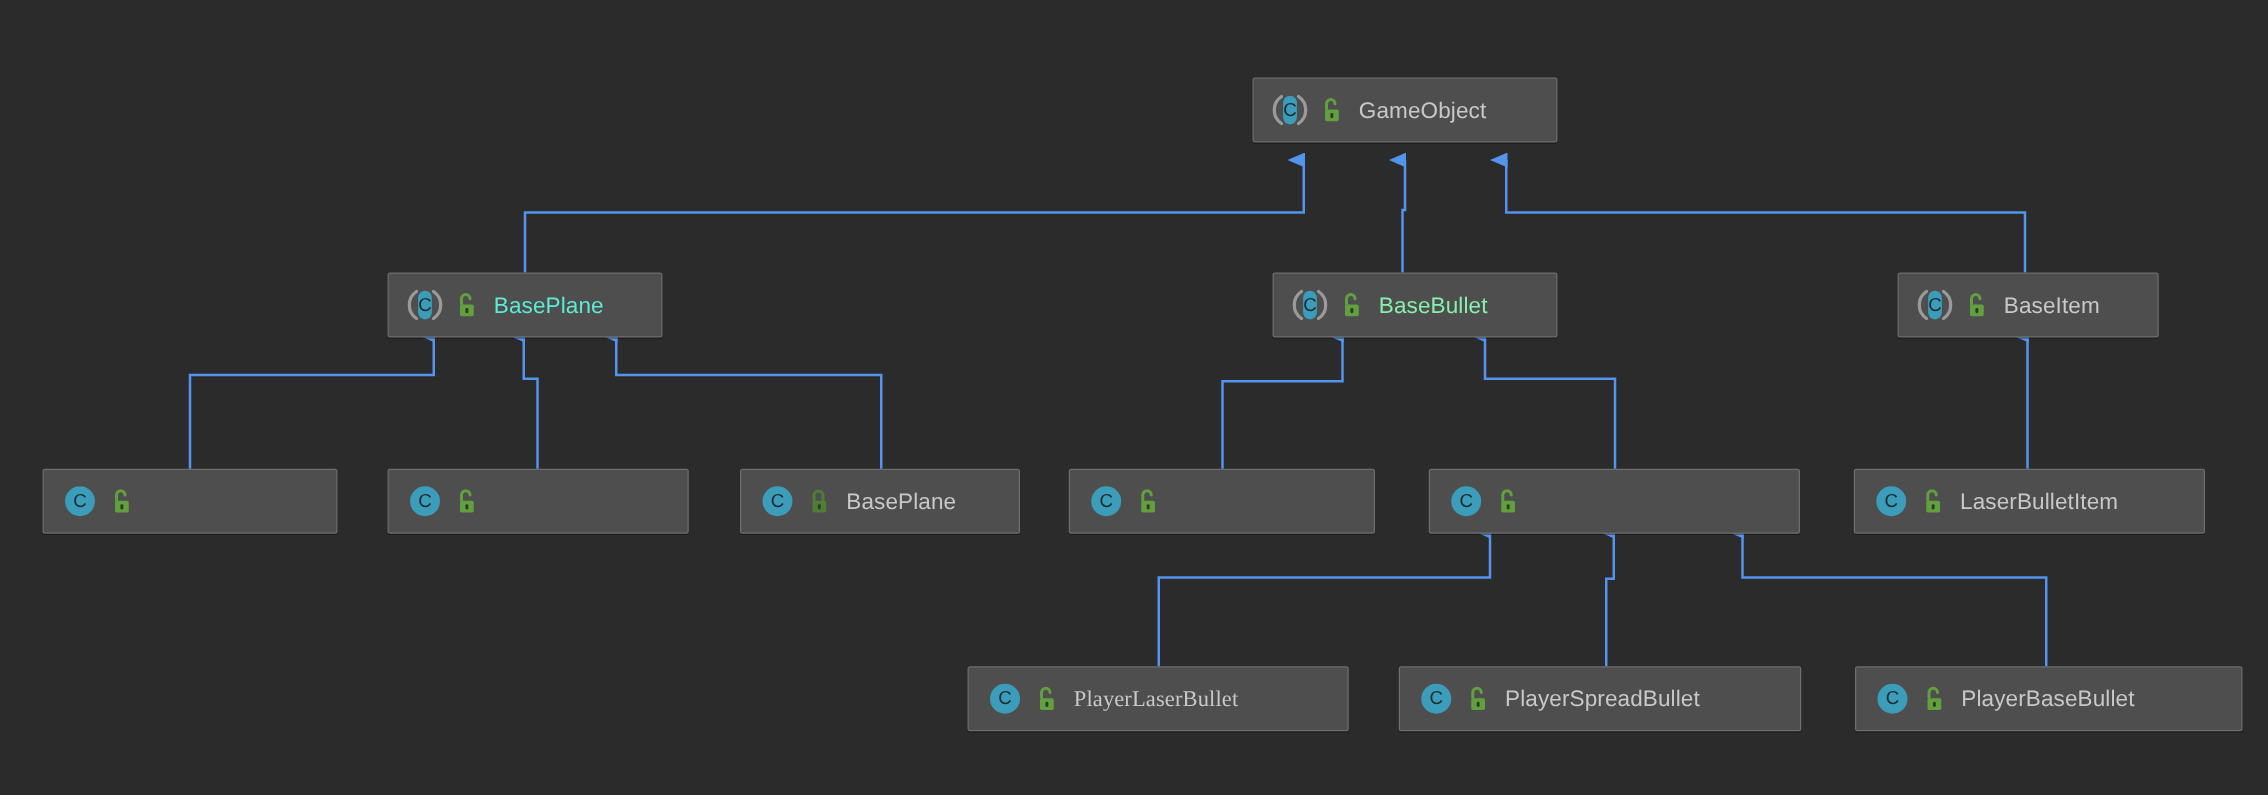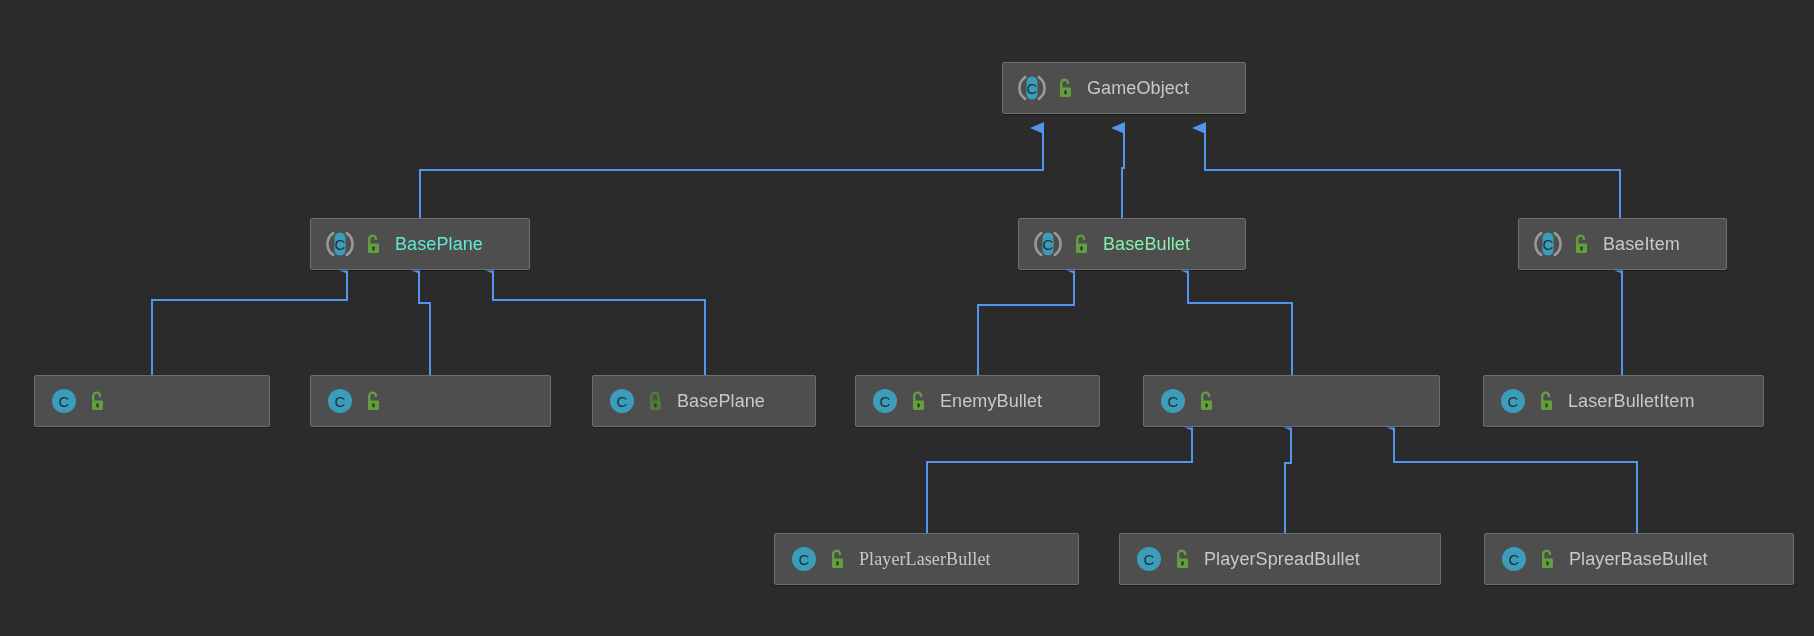--- a/index.html
+++ b/index.html
@@ -161,21 +161,20 @@
       <div class="node" style="left: 855px; top: 375px; width: 245px; background: rgb(78, 78, 78); border-color: rgb(110, 110, 110);">
         <svg viewBox="0 0 30 30" class="ico ico-class">
           <circle cx="15" cy="15" r="12" fill="#3c9dbb"></circle>
           <text x="15" y="15" text-anchor="middle" dominant-baseline="central" font-family="&quot;Liberation Sans&quot;,sans-serif" font-size="15" fill="#1e2b30">C</text>
         </svg>
         <svg viewBox="0 0 20 22" class="ico ico-lock">
           <path d="M6.2,10 L6.2,6.0 A3.4,3.4 0 0 1 13.0,6.0" fill="none" stroke="#62a03f" stroke-width="2.4" stroke-linecap="round"></path>
           <rect x="5" y="10.5" width="11" height="9.5" rx="1.4" fill="#62a03f"></rect>
           <rect x="9.3" y="13.3" width="2.4" height="4.2" rx="1.1" fill="#2f3b28"></rect>
         </svg>
-        <span class="node-label" style="color: rgb(200, 200, 200);">EnemyBullet</span>
       </div>
       <div class="node" style="left: 1143px; top: 375px; width: 297px; background: rgb(78, 78, 78); border-color: rgb(110, 110, 110);">
         <svg viewBox="0 0 30 30" class="ico ico-class">
           <circle cx="15" cy="15" r="12" fill="#3c9dbb"></circle>
           <text x="15" y="15" text-anchor="middle" dominant-baseline="central" font-family="&quot;Liberation Sans&quot;,sans-serif" font-size="15" fill="#1e2b30">C</text>
         </svg>
         <svg viewBox="0 0 20 22" class="ico ico-lock">
           <path d="M6.2,10 L6.2,6.0 A3.4,3.4 0 0 1 13.0,6.0" fill="none" stroke="#62a03f" stroke-width="2.4" stroke-linecap="round"></path>
           <rect x="5" y="10.5" width="11" height="9.5" rx="1.4" fill="#62a03f"></rect>
           <rect x="9.3" y="13.3" width="2.4" height="4.2" rx="1.1" fill="#2f3b28"></rect>

